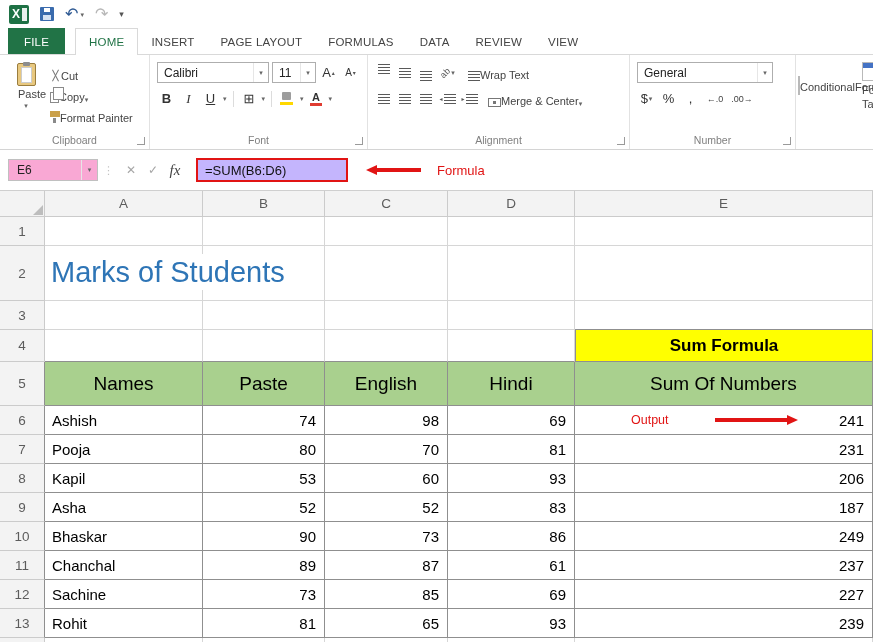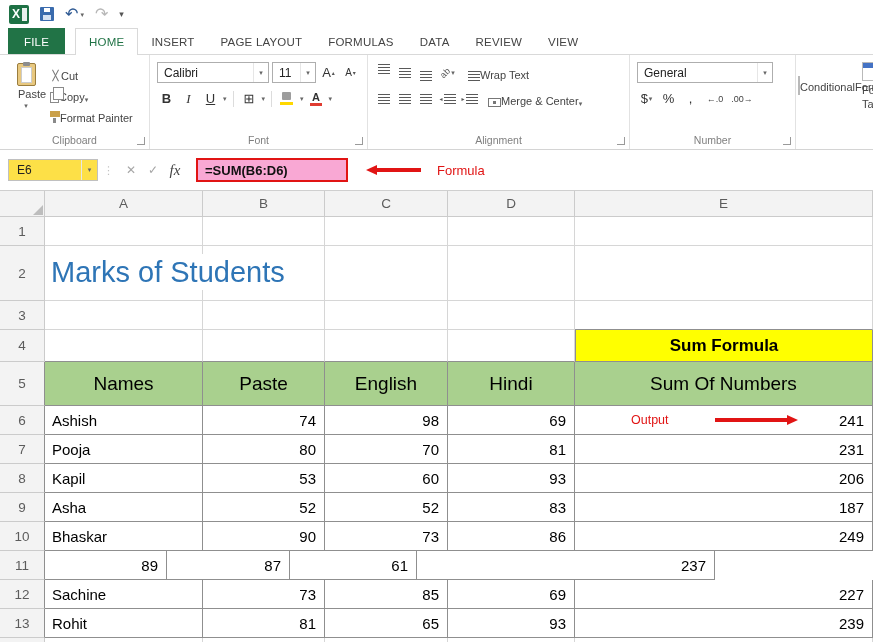--- a/index.html
+++ b/index.html
@@ -85,27 +85,27 @@
   .fat-btn { width: 64px; display: flex; flex-direction: column; align-items: flex-start; font-size: 11px; color: #444; padding: 2px 0 0 4px; }
   .cfl { line-height: 1.3; white-space: nowrap; display: flex; align-items: center; gap: 2px; }
   .icon-cf { width: 24px; height: 19px; border: 1px solid #b9b9b9; background: #fff; position: relative; margin-bottom: 2px; }
   .icon-cf::before { content: ""; position: absolute; inset: 2px 12px 9px 2px; background: #ed7d31; }
   .icon-cf::after  { content: ""; position: absolute; inset: 9px 12px 2px 2px; background: #70ad47; }
   .icon-fat { width: 24px; height: 19px; border: 1px solid #b9b9b9; margin-bottom: 2px;
     background: linear-gradient(#4472c4 0 5px, #fff 5px); }
 
   
   .fbar { height: 40px; display: flex; align-items: center; padding-left: 8px; background: #fff; }
-  .namebox { width: 90px; height: 22px; border: 1px solid #c0c0c0; display: flex; align-items: center; font-size: 12px; padding-left: 8px; background: #fde047; }
+  .namebox { width: 90px; height: 22px; border: 1px solid #c0c0c0; display: flex; align-items: center; font-size: 12px; padding-left: 8px; background: #f9a8d4; }
   .namebox .dd { margin-left: auto; align-self: stretch; width: 16px; display: flex; align-items: center; justify-content: center; font-size: 7px; color: #666; border-left: 1px solid #e6e6e6; }
   .splitter { color: #c2c2c2; font-size: 11px; padding: 0 6px 0 5px; }
   .fbtn { width: 22px; height: 22px; display: flex; align-items: center; justify-content: center; color: #a6a6a6; font-size: 12px; }
   .fbtn.fx { color: #444; font-style: italic; font-family: "Liberation Serif", serif; font-size: 15px; }
   .formula-box { margin-left: 10px; border: 2px solid #e11414; height: 24px; min-width: 152px;
-    display: flex; align-items: center; padding: 0 12px 0 7px; font-size: 13px; color: #111; background: #f9a8d4; font-weight: bold; }
+    display: flex; align-items: center; padding: 0 12px 0 7px; font-size: 13px; color: #111; background: #c4b5fd; }
   .arr-left { display: flex; align-items: center; margin-left: 18px; }
   .tri-l { width: 0; height: 0; border-top: 5px solid transparent; border-bottom: 5px solid transparent; border-right: 11px solid #e11414; }
   .shaft-l { width: 44px; height: 4px; background: #e11414; }
   .fann { margin-left: 16px; color: #e11414; font-size: 13px; }
 
   
   #sheet { width: 873px; height: 452px; overflow: hidden; border-top: 1px solid #cfcfcf; background: #fff; }
   .grow { display: flex; }
   .gc { flex-shrink: 0; border-right: 1px solid #d6d6d6; border-bottom: 1px solid #d6d6d6;
     display: flex; align-items: center; background: #fff; font-size: 15px; color: #000; overflow: hidden; }
@@ -431,20 +431,21 @@
     <div class="grow">
       <div class="gc hdr dkr" style="width: 45px; height: 29px;">10</div>
       <div class="gc dark c-name" style="width: 158px; height: 29px;">Bhaskar</div>
       <div class="gc dark c-num" style="width: 122px; height: 29px;">90</div>
       <div class="gc dark c-num" style="width: 123px; height: 29px;">73</div>
       <div class="gc dark c-num" style="width: 127px; height: 29px;">86</div>
       <div class="gc dark c-num" style="width: 298px; height: 29px;">249</div>
     </div>
     <div class="grow">
       <div class="gc hdr dkr" style="width: 45px; height: 29px;">11</div>
+      <div class="gc dark c-name" style="width: 158px; height: 29px;">Chanchal</div>
       <div class="gc dark c-num" style="width: 122px; height: 29px;">89</div>
       <div class="gc dark c-num" style="width: 123px; height: 29px;">87</div>
       <div class="gc dark c-num" style="width: 127px; height: 29px;">61</div>
       <div class="gc dark c-num" style="width: 298px; height: 29px;">237</div>
     </div>
     <div class="grow">
       <div class="gc hdr dkr" style="width: 45px; height: 29px;">12</div>
       <div class="gc dark c-name" style="width: 158px; height: 29px;">Sachine</div>
       <div class="gc dark c-num" style="width: 122px; height: 29px;">73</div>
       <div class="gc dark c-num" style="width: 123px; height: 29px;">85</div>

